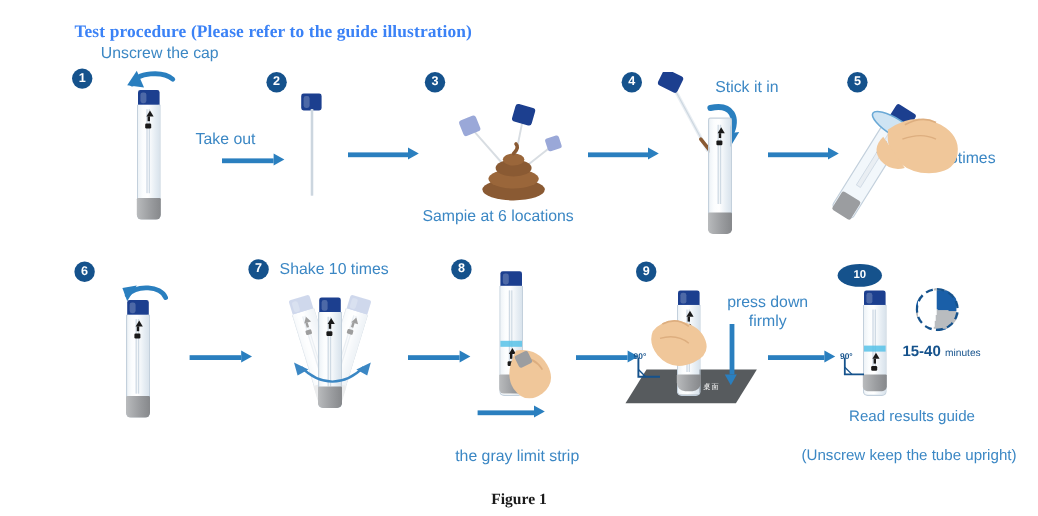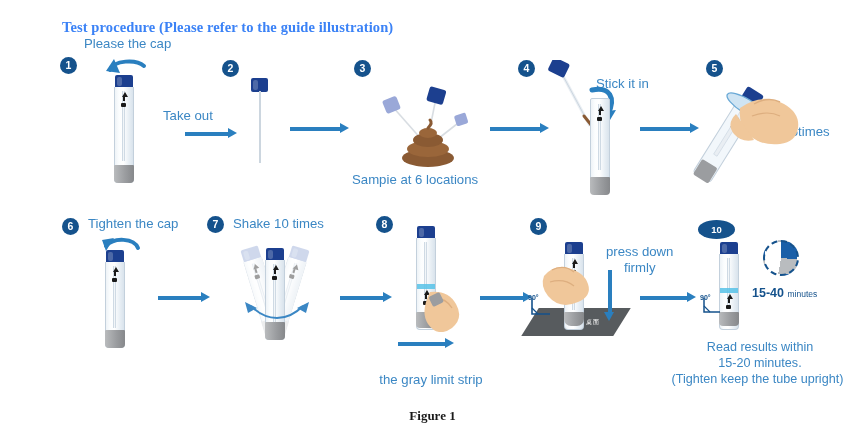--- a/index.html
+++ b/index.html
@@ -129,21 +129,21 @@
   .cn{color:#ffffff;font-size:6px;letter-spacing:1px;}
 </style>
 </head>
 <body>
 
 <div class="stage">
 
   <div class="abs title">Test procedure (Please refer to the guide illustration)</div>
 
   <div class="abs badge" style="left:60px;top:57px;">1</div>
-  <div class="abs cap" style="left:84px;top:36px;">Please the cap</div>
+  <div class="abs cap" style="left:84px;top:36px;">Unscrew the cap</div>
 
   <svg class="abs" style="left:104px;top:56px;" width="44" height="20" viewBox="0 0 44 20">
     <path d="M6 14 C10 4, 32 3, 40 10" stroke="#2a7fbf" stroke-width="4" fill="none" stroke-linecap="round"></path>
     <polygon points="10,3 2,15 16,17" fill="#2a7fbf"></polygon>
   </svg>
 
   <div class="abs tube" style="left:113px;top:75px;height:108px;">
     <div class="cap-top"></div>
     <div class="body" style="height:96px;border-radius:0 0 4px 4px;"></div>
     <div class="stick" style="height:70px;"></div>
@@ -189,21 +189,21 @@
     <rect x="85" y="36" width="12" height="11" rx="2" fill="#9aa8d8" transform="rotate(-18 91 41)"></rect>
   </svg>
   <div class="abs cap" style="left:352px;top:172px;">Sampie at 6 locations</div>
 
   <div class="abs arrow" style="left:490px;top:123px;width:60px;">
     <div class="shaft" style="width:50px;"></div>
       <div class="head" style="left:50px;"></div>
   </div>
 
   <div class="abs badge" style="left:518px;top:60px;">4</div>
-  <div class="abs cap" style="left:596px;top:76px;text-align:right;">Stick it in</div>
+  <div class="abs cap" style="left:596px;top:65px;text-align:right;">Stick it in</div>
 
   <svg class="abs" style="left:548px;top:60px;" width="60" height="72" viewBox="0 0 60 72">
     <line x1="14" y1="14" x2="42" y2="66" stroke="#e9eef3" stroke-width="3"></line>
     <line x1="14" y1="14" x2="42" y2="66" stroke="#cdd7e0" stroke-width="1"></line>
     <rect x="2" y="0" width="18" height="15" rx="2.5" fill="#1c3f8f" transform="rotate(26 11 7)"></rect>
     <path d="M36 56 l8 10" stroke="#8a5a33" stroke-width="3" stroke-linecap="round"></path>
   </svg>
 
   <svg class="abs" style="left:588px;top:84px;" width="34" height="44" viewBox="0 0 34 44">
     <path d="M4 6 C22 2, 28 14, 20 30" stroke="#2a7fbf" stroke-width="5" fill="none" stroke-linecap="round"></path>
@@ -239,21 +239,20 @@
     </g>
     <g>
       <path d="M48 30 q22 -16 44 -4 q16 9 14 24 q-2 14 -18 16 q-18 2 -30 -8 q-12 -10 -10 -28z" fill="#f0c79a"></path>
       <path d="M44 36 q-10 10 -2 20 q8 9 20 6" fill="#f0c79a"></path>
       <path d="M62 26 q14 -8 26 -2" stroke="#ddae7f" stroke-width="1.4" fill="none"></path>
       <path d="M60 38 q16 -6 28 0" stroke="#ddae7f" stroke-width="1.2" fill="none"></path>
     </g>
   </svg>
 
   <div class="abs badge" style="left:62px;top:218px;">6</div>
-  <div class="abs cap" style="left:88px;top:216px;">Tighten the cap</div>
 
   <svg class="abs" style="left:100px;top:236px;" width="44" height="18" viewBox="0 0 44 18">
     <path d="M6 10 C14 1, 34 2, 38 12" stroke="#2a7fbf" stroke-width="4" fill="none" stroke-linecap="round"></path>
     <polygon points="2,4 14,2 6,15" fill="#2a7fbf"></polygon>
   </svg>
   <div class="abs tube" style="left:104px;top:250px;height:98px;">
     <div class="cap-top"></div>
     <div class="body" style="height:86px;border-radius:0 0 4px 4px;"></div>
     <div class="stick" style="height:62px;"></div>
     <div class="lbl">
@@ -406,19 +405,18 @@
     <path d="M4 2 L4 16 L20 16" stroke="#15528c" stroke-width="1.5" fill="none"></path>
     <path d="M4 10 L10 16" stroke="#15528c" stroke-width="1.1" fill="none"></path>
   </svg>
   <div class="abs deg" style="left:700px;top:294px;">90°</div>
 
   <div class="abs clock" style="left:763px;top:240px;"></div>
   <div class="abs clocktxt" style="left:752px;top:286px;">
     <span style="font-weight:bold;font-size:12.5px;">15-40</span>
     <span>minutes</span>
   </div>
-  <div class="abs cap c small" style="left:655px;top:340px;width:210px;">Read results within</div>
-  <div class="abs cap c small" style="left:655px;top:356px;width:210px;">15-20 minutes.</div>
-  <div class="abs cap c small" style="left:650px;top:372px;width:215px;">(Tighten keep the  tube upright)</div>
+  <div class="abs cap c small" style="left:655px;top:340px;width:210px;">Read results guide</div>
+  <div class="abs cap c small" style="left:650px;top:372px;width:215px;">(Unscrew keep the  tube upright)</div>
 
   <div class="abs figcap">Figure 1</div>
 
 </div>
 
 </body></html>

